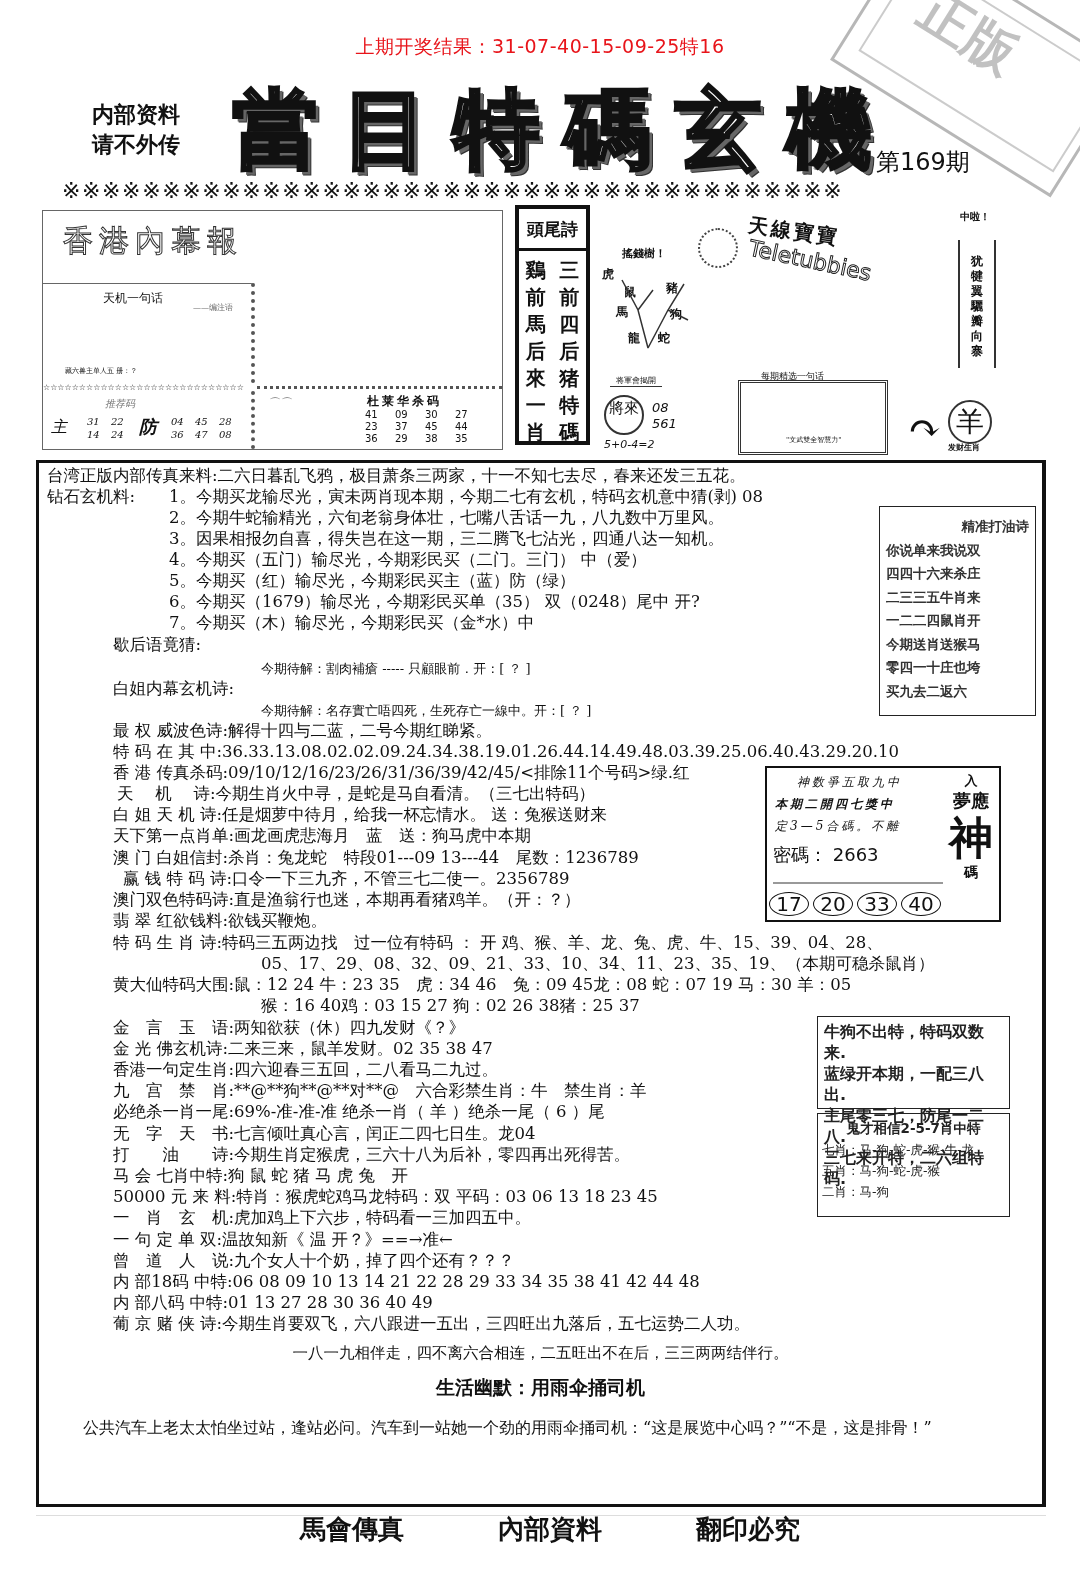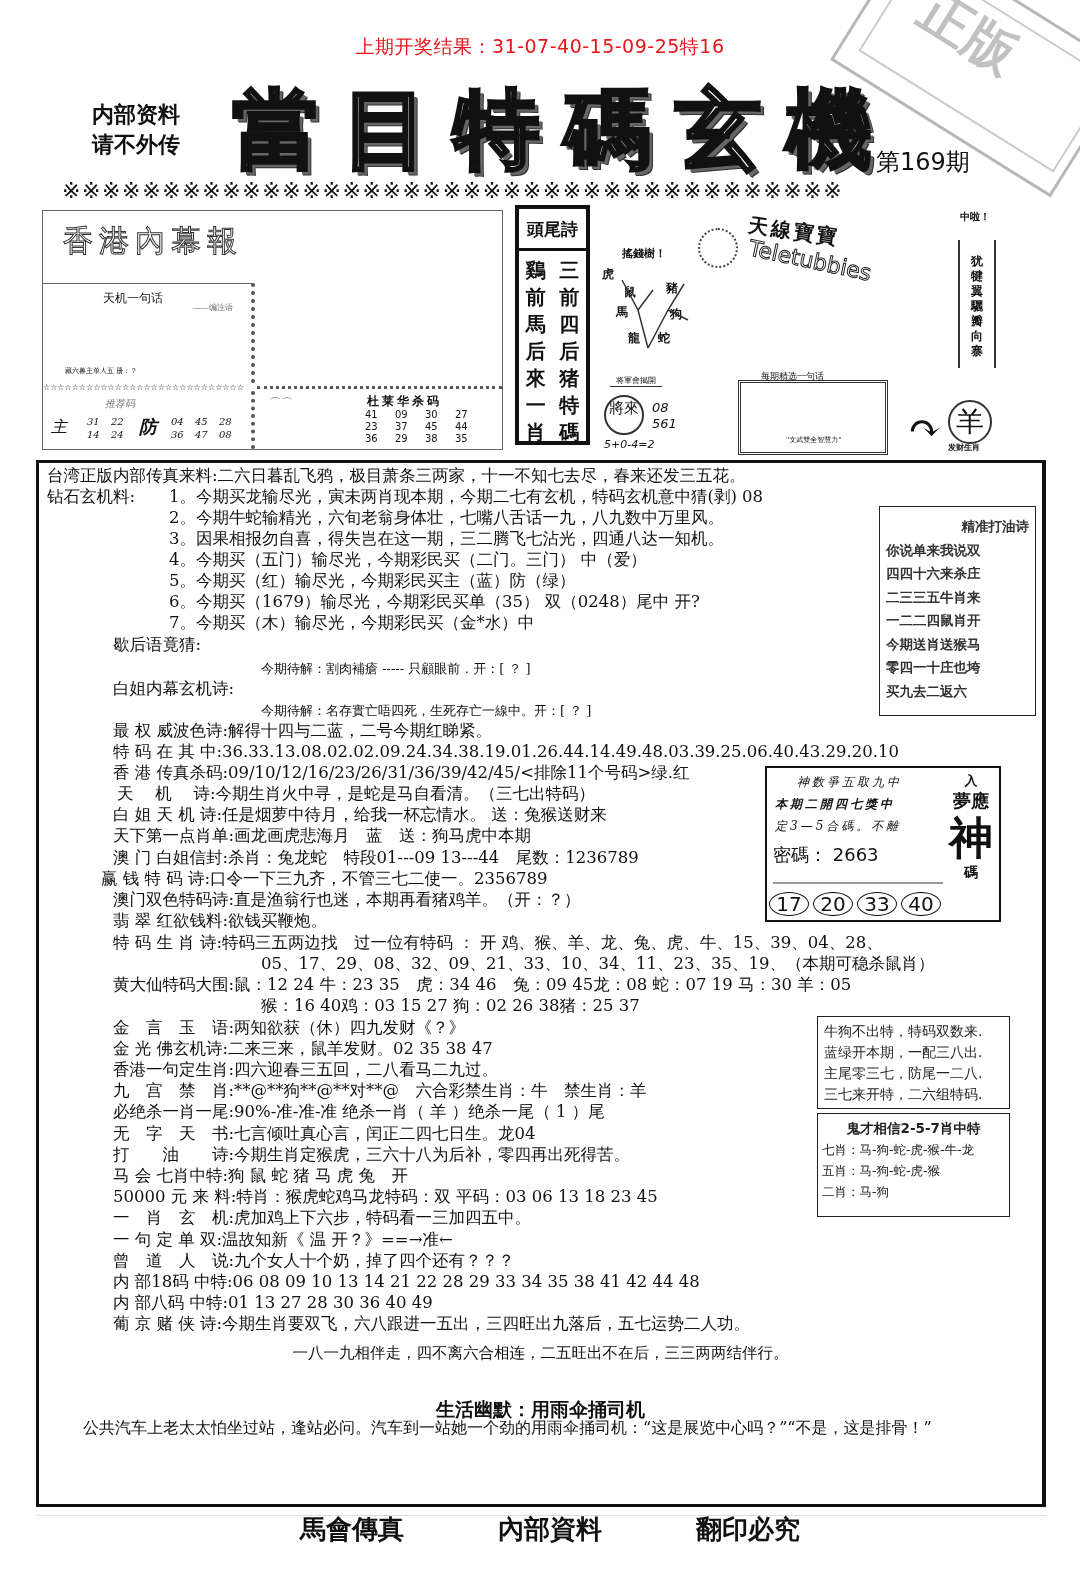--- a/index.html
+++ b/index.html
@@ -70,21 +70,21 @@
   .dream-box .code { position: absolute; left: 6px; top: 75px; font-size: 18px; font-family: "DejaVu Sans", sans-serif; }
   .dream-box .sep { position: absolute; left: 6px; top: 114px; width: 170px; border-top: 2px solid #999; }
   .dream-balls { position: absolute; left: 2px; top: 124px; display: flex; gap: 4px; }
   .dream-balls span { width: 40px; height: 24px; border: 1.5px solid #111; border-radius: 50%; text-align: center; font-size: 20px; line-height: 22px; font-family: "DejaVu Sans", sans-serif; }
   .dream-side { position: absolute; left: 178px; top: 4px; width: 52px; text-align: center; font-weight: bold; }
   .dream-side .a { font-size: 13px; }
   .dream-side .b { font-size: 18px; line-height: 22px; }
   .dream-side .c { font-size: 44px; line-height: 52px; }
   .dream-side .d { font-size: 14px; }
   .ox-dog { left: 778px; top: 553px; width: 193px; height: 93px; padding: 4px 6px; }
-  .ox-dog div { font-size: 14px; line-height: 21px; font-weight: normal; color: #222; }
+  .ox-dog div { font-size: 16px; line-height: 21px; font-weight: bold; color: #222; }
   .ghost { left: 778px; top: 650px; width: 193px; height: 104px; padding: 4px 4px; }
   .ghost div { font-size: 12.5px; line-height: 21px; color: #222; }
   .ghost .ttl { text-align: center; font-weight: bold; font-size: 13.5px; }
   .center-line { position: absolute; left: 0; width: 100%; text-align: center; }
   .humor-title { font-size: 19px; font-weight: bold; }
   .humor-body { position: absolute; left: 6px; top: 950px; width: 990px; font-size: 16px; line-height: 30px; text-indent: 38px; }
 
   .footer-rule { left: 36px; top: 1515px; width: 1010px; border-top: 1px solid #ddd; }
   .footer { left: 300px; top: 1512px; width: 500px; display: flex; justify-content: space-between; font-size: 26px; font-weight: bold; }
 </style>
@@ -244,45 +244,45 @@
   <div class="line" style="left:74px;top:216px;">白姐内幕玄机诗:</div>
   <div class="line small" style="left:222px;top:238px;">今期待解：名存實亡唔四死，生死存亡一線中。开：[ ？ ]</div>
 
   <div class="line" style="left:74px;top:258px;"><span>最 权 威波色诗:</span><span>解得十四与二蓝，二号今期红睇紧。</span></div>
   <div class="line" style="left:74px;top:279px;"><span>特 码 在 其 中:</span><span>36.33.13.08.02.02.09.24.34.38.19.01.26.44.14.49.48.03.39.25.06.40.43.29.20.10</span></div>
   <div class="line" style="left:74px;top:300px;"><span>香 港 传真杀码:</span><span>09/10/12/16/23/26/31/36/39/42/45/&lt;排除11个号码&gt;绿.红</span></div>
   <div class="line" style="left:78px;top:321px;"><span>天　 机　 诗:</span><span>今期生肖火中寻，是蛇是马自看清。（三七出特码）</span></div>
   <div class="line" style="left:74px;top:342px;"><span>白 姐 天 机 诗:</span><span>任是烟萝中待月，给我一杯忘情水。 送：兔猴送财来</span></div>
   <div class="line" style="left:74px;top:363px;"><span>天下第一点肖单:</span><span>画龙画虎悲海月　蓝　送：狗马虎中本期</span></div>
   <div class="line" style="left:74px;top:385px;"><span>澳 门 白姐信封:</span><span>杀肖：兔龙蛇　特段01---09 13---44　尾数：1236789</span></div>
-  <div class="line" style="left:62px;top:406px;text-align:center;"><span>赢 钱 特 码 诗:</span><span>口令一下三九齐，不管三七二使一。2356789</span></div>
+  <div class="line" style="left:84px;top:406px;text-align:center;"><span>赢 钱 特 码 诗:</span><span>口令一下三九齐，不管三七二使一。2356789</span></div>
   <div class="line" style="left:74px;top:427px;"><span>澳门双色特码诗:</span><span>直是渔翁行也迷，本期再看猪鸡羊。（开：？）</span></div>
   <div class="line" style="left:74px;top:448px;"><span>翡 翠 红欲钱料:</span><span>欲钱买鞭炮。</span></div>
   <div class="line" style="left:74px;top:470px;"><span>特 码 生 肖 诗:</span><span>特码三五两边找　过一位有特码 ： 开 鸡、猴、羊、龙、兔、虎、牛、15、39、04、28、</span></div>
   <div class="line" style="left:222px;top:491px;"><span>05、17、29、08、32、09、21、33、10、34、11、23、35、19、（本期可稳杀鼠肖）</span></div>
   <div class="line" style="left:74px;top:512px;"><span>黄大仙特码大围:</span><span>鼠：12 24 牛：23 35　虎：34 46　兔：09 45龙：08 蛇：07 19 马：30 羊：05</span></div>
   <div class="line" style="left:222px;top:533px;"><span>猴：16 40鸡：03 15 27 狗：02 26 38猪：25 37</span></div>
   <div class="line" style="left:74px;top:555px;"><span>金　言　玉　语:</span><span>两知欲获（休）四九发财《？》</span></div>
   <div class="line" style="left:74px;top:576px;"><span>金 光 佛玄机诗:</span><span>二来三来，鼠羊发财。02 35 38 47</span></div>
   <div class="line" style="left:74px;top:597px;"><span>香港一句定生肖:</span><span>四六迎春三五回，二八看马二九过。</span></div>
   <div class="line" style="left:74px;top:618px;"><span>九　宫　禁　肖:</span><span>**@**狗**@**对**@　六合彩禁生肖：牛　禁生肖：羊</span></div>
-  <div class="line" style="left:74px;top:639px;"><span>必绝杀一肖一尾:</span><span>90%-准-准-准 绝杀一肖（ 羊 ）绝杀一尾（ 1 ）尾</span></div>
+  <div class="line" style="left:74px;top:639px;"><span>必绝杀一肖一尾:</span><span>69%-准-准-准 绝杀一肖（ 羊 ）绝杀一尾（ 6 ）尾</span></div>
   <div class="line" style="left:74px;top:661px;"><span>无　字　天　书:</span><span>七言倾吐真心言，闰正二四七日生。龙04</span></div>
   <div class="line" style="left:74px;top:682px;"><span>打　　油　　诗:</span><span>今期生肖定猴虎，三六十八为后补，零四再出死得苦。</span></div>
   <div class="line" style="left:74px;top:703px;"><span>马 会 七肖中特:</span><span>狗 鼠 蛇 猪 马 虎 兔　开</span></div>
   <div class="line" style="left:74px;top:724px;"><span>50000 元 来 料:</span><span>特肖：猴虎蛇鸡马龙特码：双 平码：03 06 13 18 23 45</span></div>
   <div class="line" style="left:74px;top:745px;"><span>一　肖　玄　机:</span><span>虎加鸡上下六步，特码看一三加四五中。</span></div>
   <div class="line" style="left:74px;top:767px;"><span>一 句 定 单 双:</span><span>温故知新《 温 开？》==→准←</span></div>
   <div class="line" style="left:74px;top:788px;"><span>曾　道　人　说:</span><span>九个女人十个奶，掉了四个还有？？？</span></div>
   <div class="line" style="left:74px;top:809px;"><span>内 部18码 中特:</span><span>06 08 09 10 13 14 21 22 28 29 33 34 35 38 41 42 44 48</span></div>
   <div class="line" style="left:74px;top:830px;"><span>内 部八码 中特:</span><span>01 13 27 28 30 36 40 49</span></div>
   <div class="line" style="left:74px;top:851px;"><span>葡 京 赌 侠 诗:</span><span>今期生肖要双飞，六八跟进一五出，三四旺出九落后，五七运势二人功。</span></div>
 
   <div class="line center-line" style="top:880px;font-size:15.5px;">一八一九相伴走，四不离六合相连，二五旺出不在后，三三两两结伴行。</div>
-  <div class="line center-line humor-title" style="top:914px;margin-top:22px;">生活幽默：用雨伞捅司机</div>
+  <div class="line center-line humor-title" style="top:914px;">生活幽默：用雨伞捅司机</div>
   <div class="humor-body">公共汽车上老太太怕坐过站，逢站必问。汽车到一站她一个劲的用雨伞捅司机：“这是展览中心吗？”“不是，这是排骨！”</div>
 
   <div class="box-right oil-poem">
     <div class="ttl">精准打油诗</div>
     <div>你说单来我说双</div>
     <div>四四十六来杀庄</div>
     <div>二三三五牛肖来</div>
     <div>一二二四鼠肖开</div>
     <div>今期送肖送猴马</div>
     <div>零四一十庄也垮</div>

